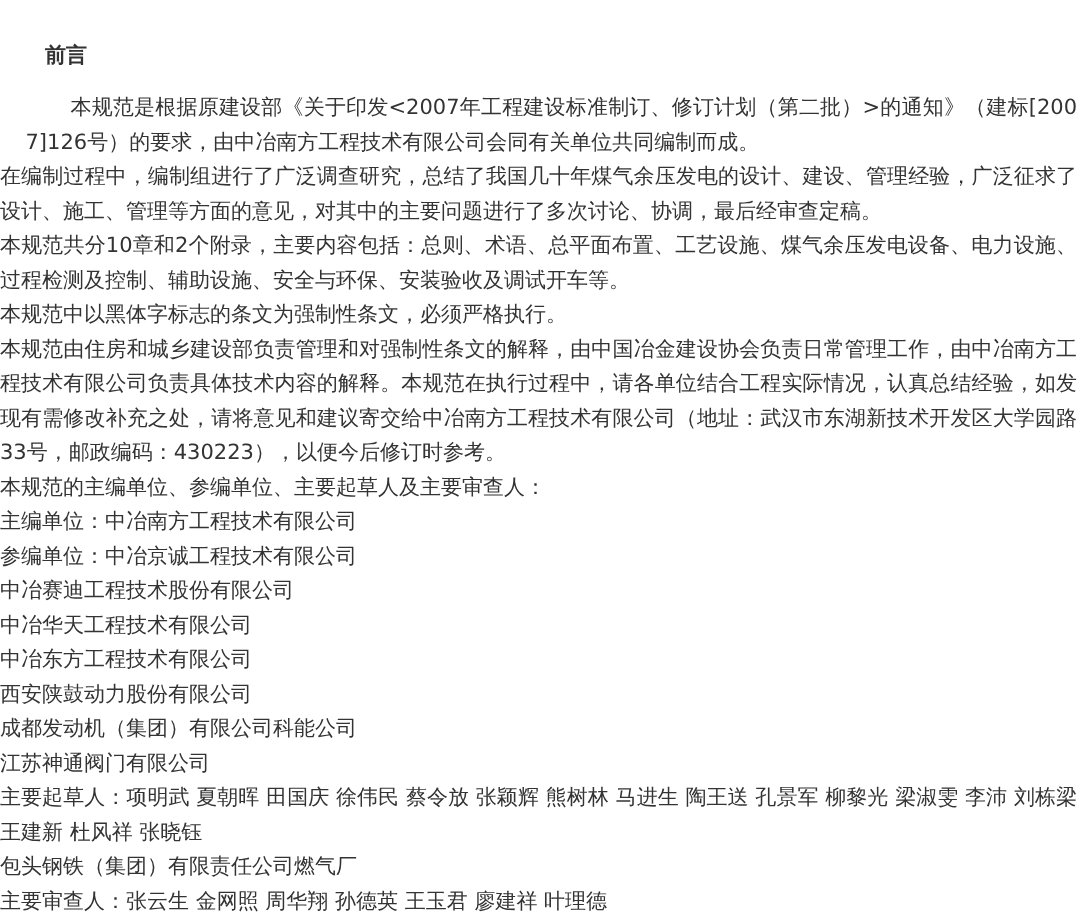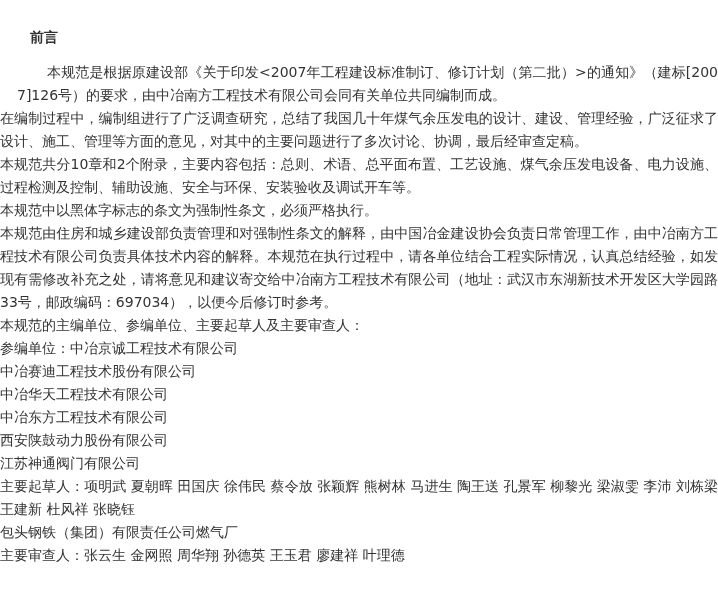--- a/index.html
+++ b/index.html
@@ -40,25 +40,27 @@
 </head>
 <body>
 
 <div class="doc">
   <h1 class="doc-title">前言</h1>
   <div id="paragraph-container">
       <p class="indent">本规范是根据原建设部《关于印发&lt;2007年工程建设标准制订、修订计划（第二批）&gt;的通知》（建标[2007]126号）的要求，由中冶南方工程技术有限公司会同有关单位共同编制而成。</p>
       <p>在编制过程中，编制组进行了广泛调查研究，总结了我国几十年煤气余压发电的设计、建设、管理经验，广泛征求了设计、施工、管理等方面的意见，对其中的主要问题进行了多次讨论、协调，最后经审查定稿。</p>
       <p>本规范共分10章和2个附录，主要内容包括：总则、术语、总平面布置、工艺设施、煤气余压发电设备、电力设施、过程检测及控制、辅助设施、安全与环保、安装验收及调试开车等。</p>
       <p>本规范中以黑体字标志的条文为强制性条文，必须严格执行。</p>
-      <p>本规范由住房和城乡建设部负责管理和对强制性条文的解释，由中国冶金建设协会负责日常管理工作，由中冶南方工程技术有限公司负责具体技术内容的解释。本规范在执行过程中，请各单位结合工程实际情况，认真总结经验，如发现有需修改补充之处，请将意见和建议寄交给中冶南方工程技术有限公司（地址：武汉市东湖新技术开发区大学园路33号，邮政编码：697034），以便今后修订时参考。</p>
+      <p>本规范由住房和城乡建设部负责管理和对强制性条文的解释，由中国冶金建设协会负责日常管理工作，由中冶南方工程技术有限公司负责具体技术内容的解释。本规范在执行过程中，请各单位结合工程实际情况，认真总结经验，如发现有需修改补充之处，请将意见和建议寄交给中冶南方工程技术有限公司（地址：武汉市东湖新技术开发区大学园路33号，邮政编码：430223），以便今后修订时参考。</p>
       <p>本规范的主编单位、参编单位、主要起草人及主要审查人：</p>
+      <p>主编单位：中冶南方工程技术有限公司</p>
       <p>参编单位：中冶京诚工程技术有限公司</p>
       <p>中冶赛迪工程技术股份有限公司</p>
       <p>中冶华天工程技术有限公司</p>
       <p>中冶东方工程技术有限公司</p>
       <p>西安陕鼓动力股份有限公司</p>
+      <p>成都发动机（集团）有限公司科能公司</p>
       <p>江苏神通阀门有限公司</p>
       <p>主要起草人：项明武 夏朝晖 田国庆 徐伟民 蔡令放 张颖辉 熊树林 马进生 陶王送 孔景军 柳黎光 梁淑雯 李沛 刘栋梁 王建新 杜风祥 张晓钰</p>
       <p>包头钢铁（集团）有限责任公司燃气厂</p>
       <p>主要审查人：张云生 金网照 周华翔 孙德英 王玉君 廖建祥 叶理德</p>
     </div>
 </div>
 
 </body></html>

